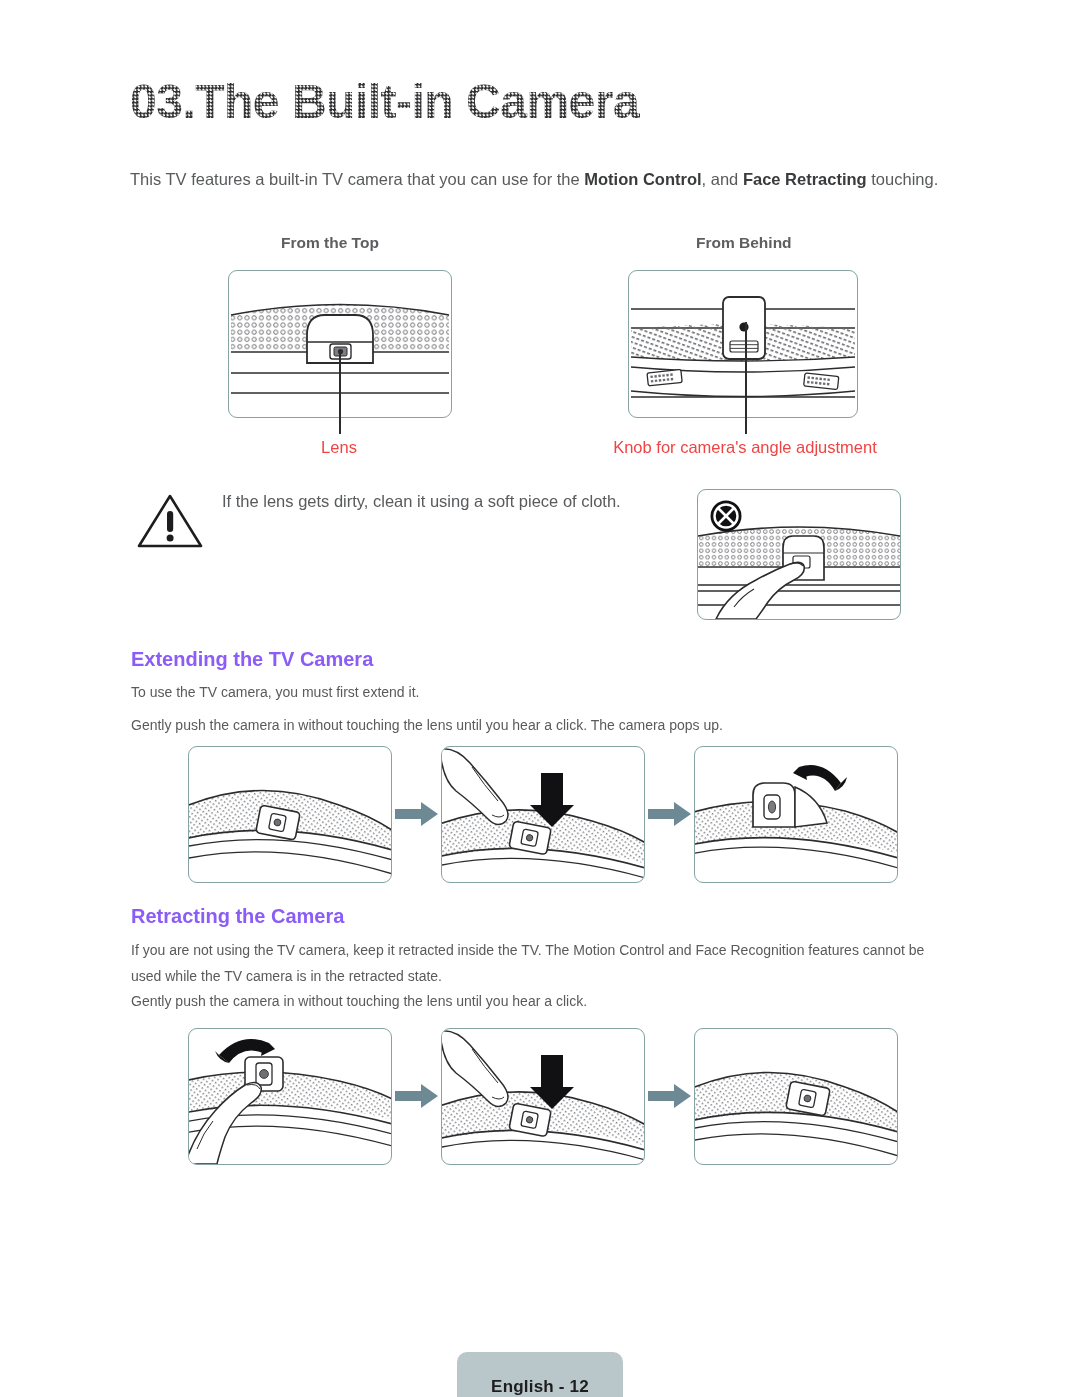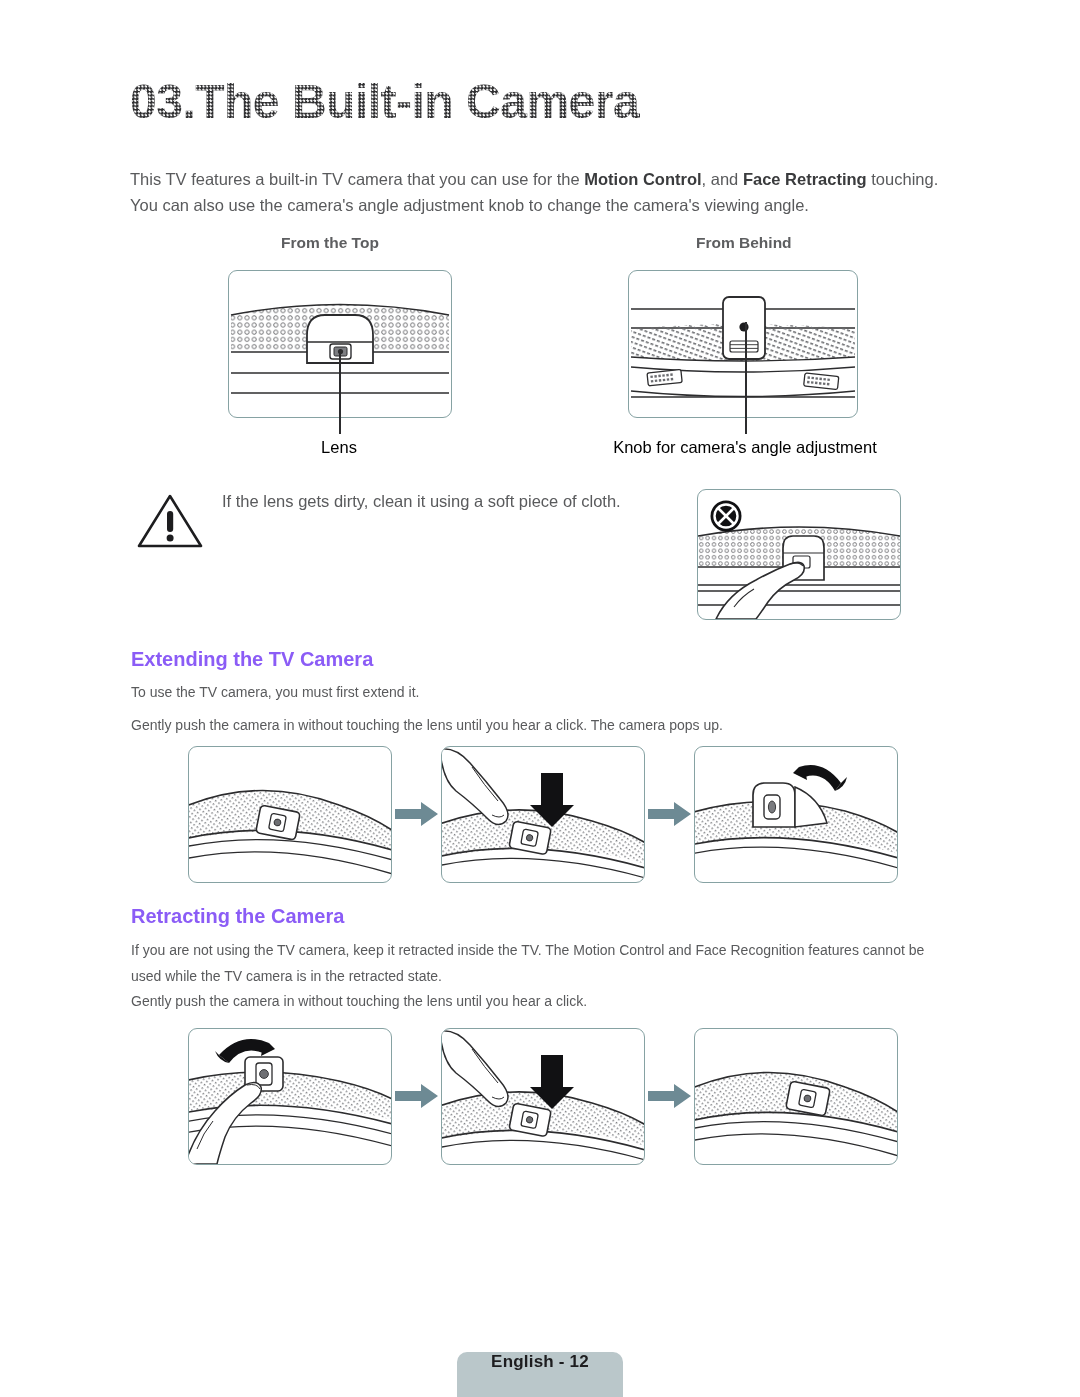--- a/index.html
+++ b/index.html
@@ -86,21 +86,21 @@
     position: absolute;
     width: 1.8px;
     background: #2c2c2e;
   }
   #leader-top    { left: 339px; top: 352px; height: 82px; }
   #leader-behind { left: 745px; top: 322px; height: 112px; }
 
   .fig-caption {
     position: absolute;
     font-size: 16.5px;
-    color: #000000;
+    color: #ef4444;
     text-align: center;
   }
   #cap-lens { left: 269px; top: 438px; width: 140px; }
   #cap-knob { left: 575px; top: 438px; width: 340px; }
 
   
   .warn-icon {
     position: absolute;
     left: 136px;
     top: 492px;
@@ -178,36 +178,35 @@
     left: 457px;
     top: 1352px;
     width: 166px;
     height: 45px;
     background: #bac7ca;
     border-radius: 10px 10px 0 0;
     color: #1d1d1f;
     font-size: 17px;
     font-weight: bold;
     display: flex;
-    align-items: flex-start;
+    align-items: flex-end;
     justify-content: center;
     letter-spacing: 0.2px;
   }
 </style>
 </head>
 <body>
 
 <div class="title-wrap">
   <div class="title-base">03.The Built-in Camera</div>
   <div class="title-dots">03.The Built-in Camera</div>
 </div>
 
 <div class="intro">
   <span>This TV features a built-in TV camera that you can use for the </span><b>Motion Control</b><span>, and </span><b>Face Retracting</b><span> touching.</span><br>
-  <span>You can also use the camera's angle adjustment knob to change the camera's viewing angle.</span>
 </div>
 
 <div class="cap-label" id="cap-top">From the Top</div>
 <div class="cap-label" id="cap-behind">From Behind</div>
 
 <div class="fig" id="fig-top">
   <svg viewBox="0 0 222 146" xmlns="http://www.w3.org/2000/svg">
     <defs>
       <pattern id="holes" width="7.2" height="7.2" patternUnits="userSpaceOnUse">
         <circle cx="3.6" cy="3.6" r="2.1" fill="none" stroke="#55565a" stroke-width="0.8"></circle>

